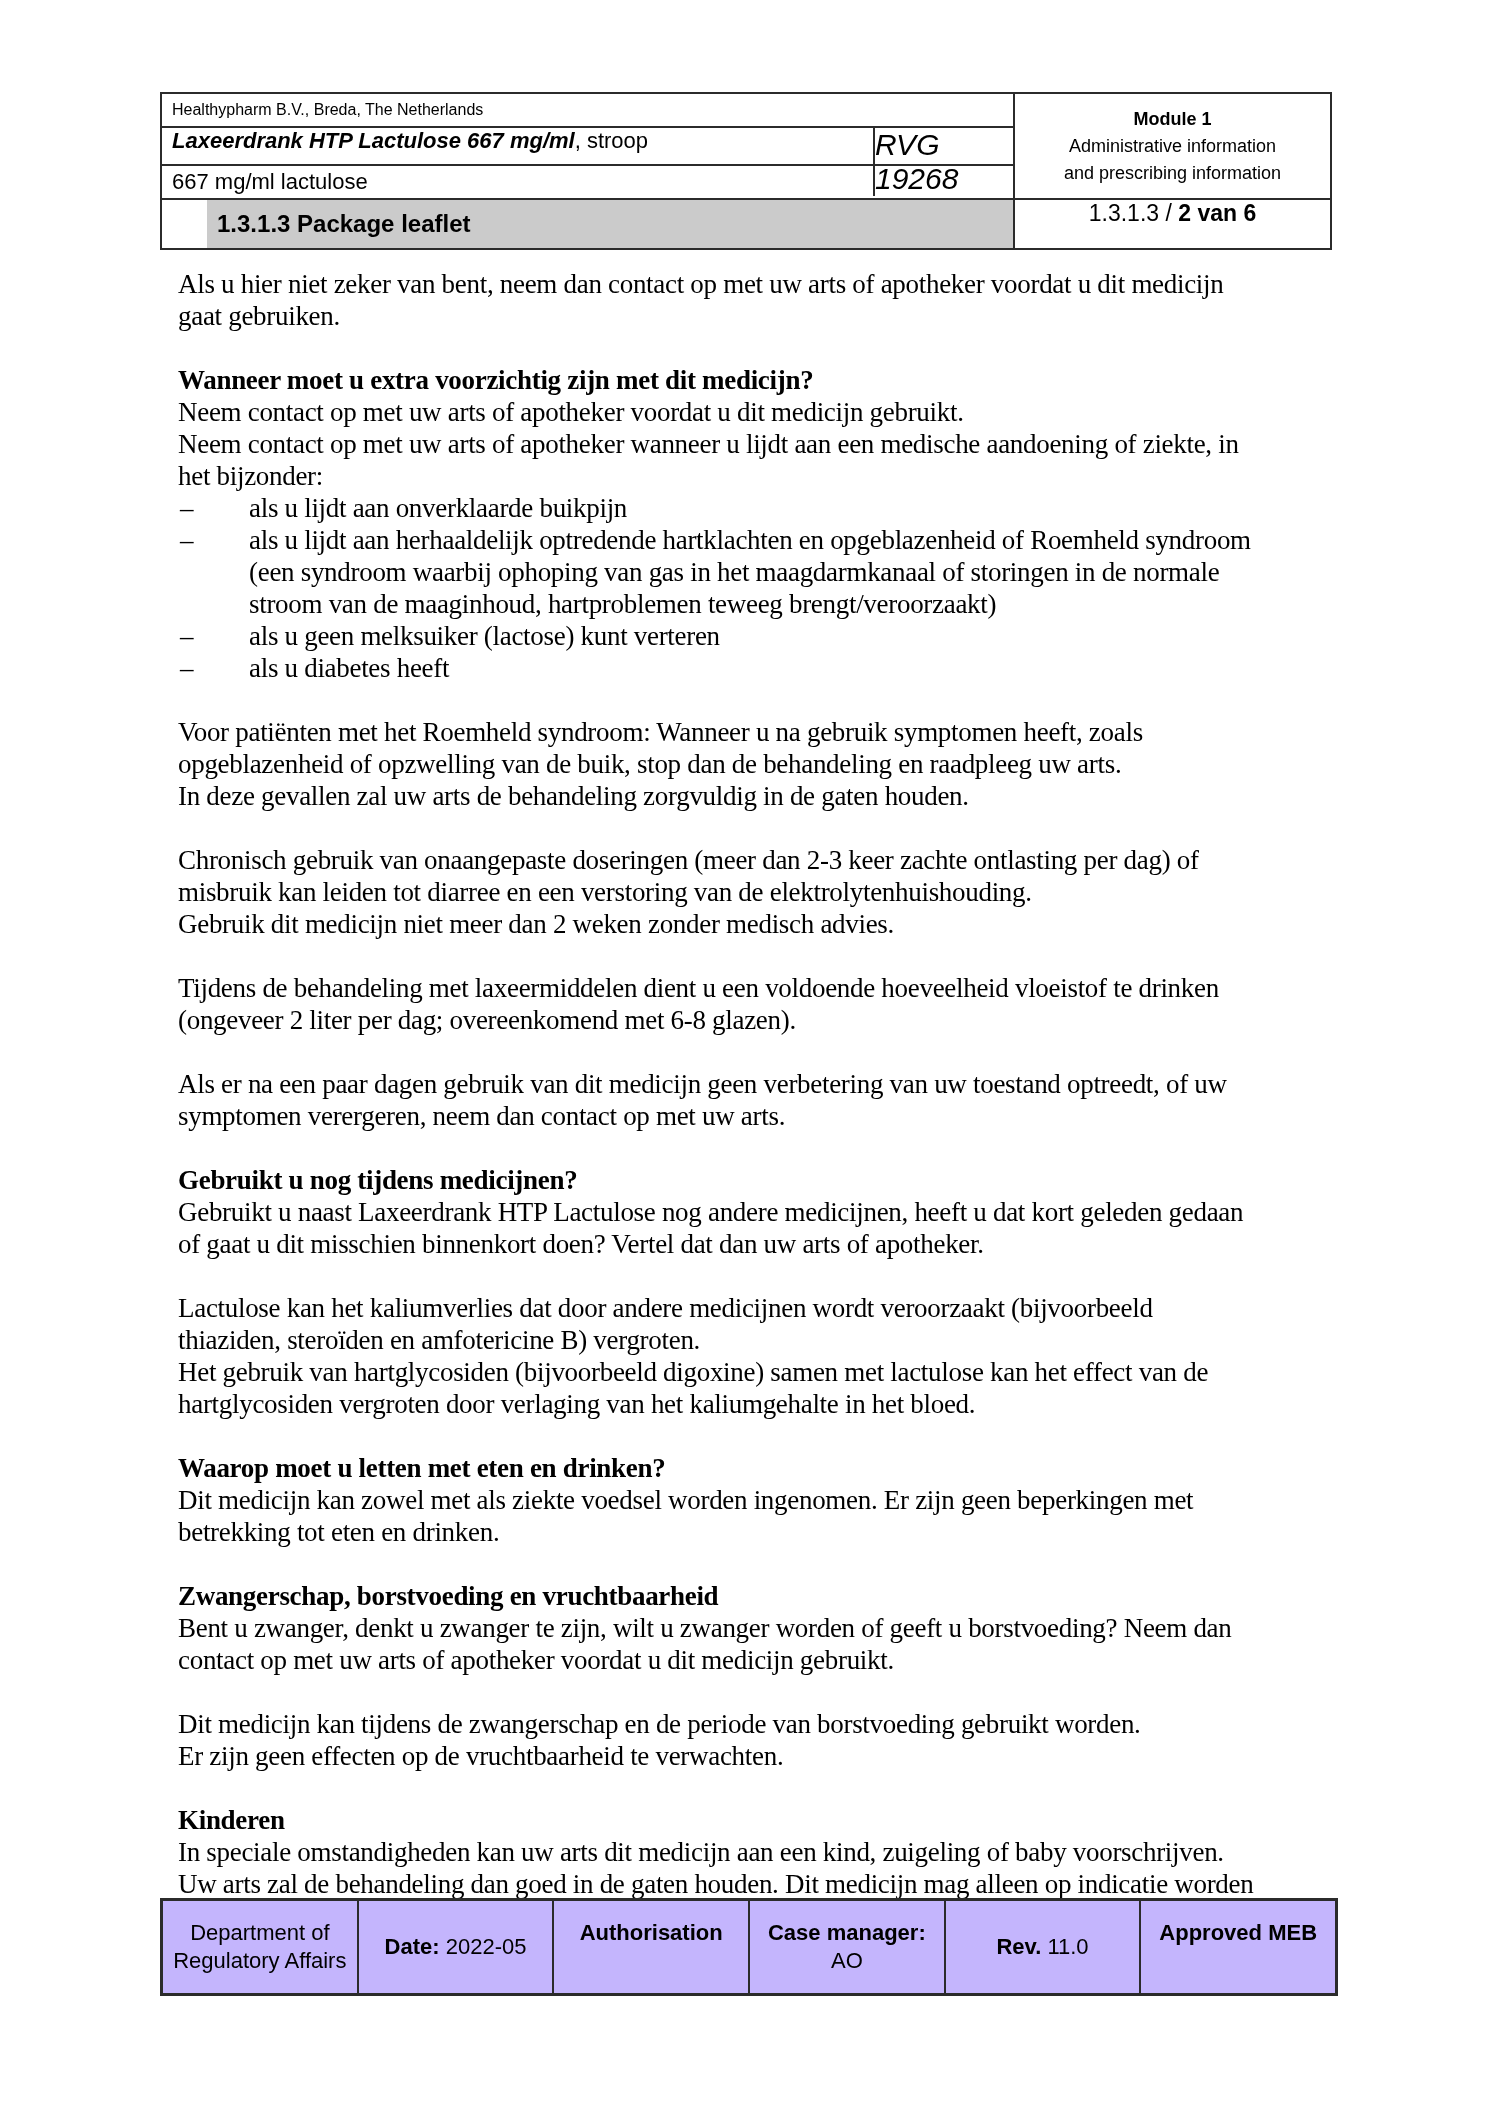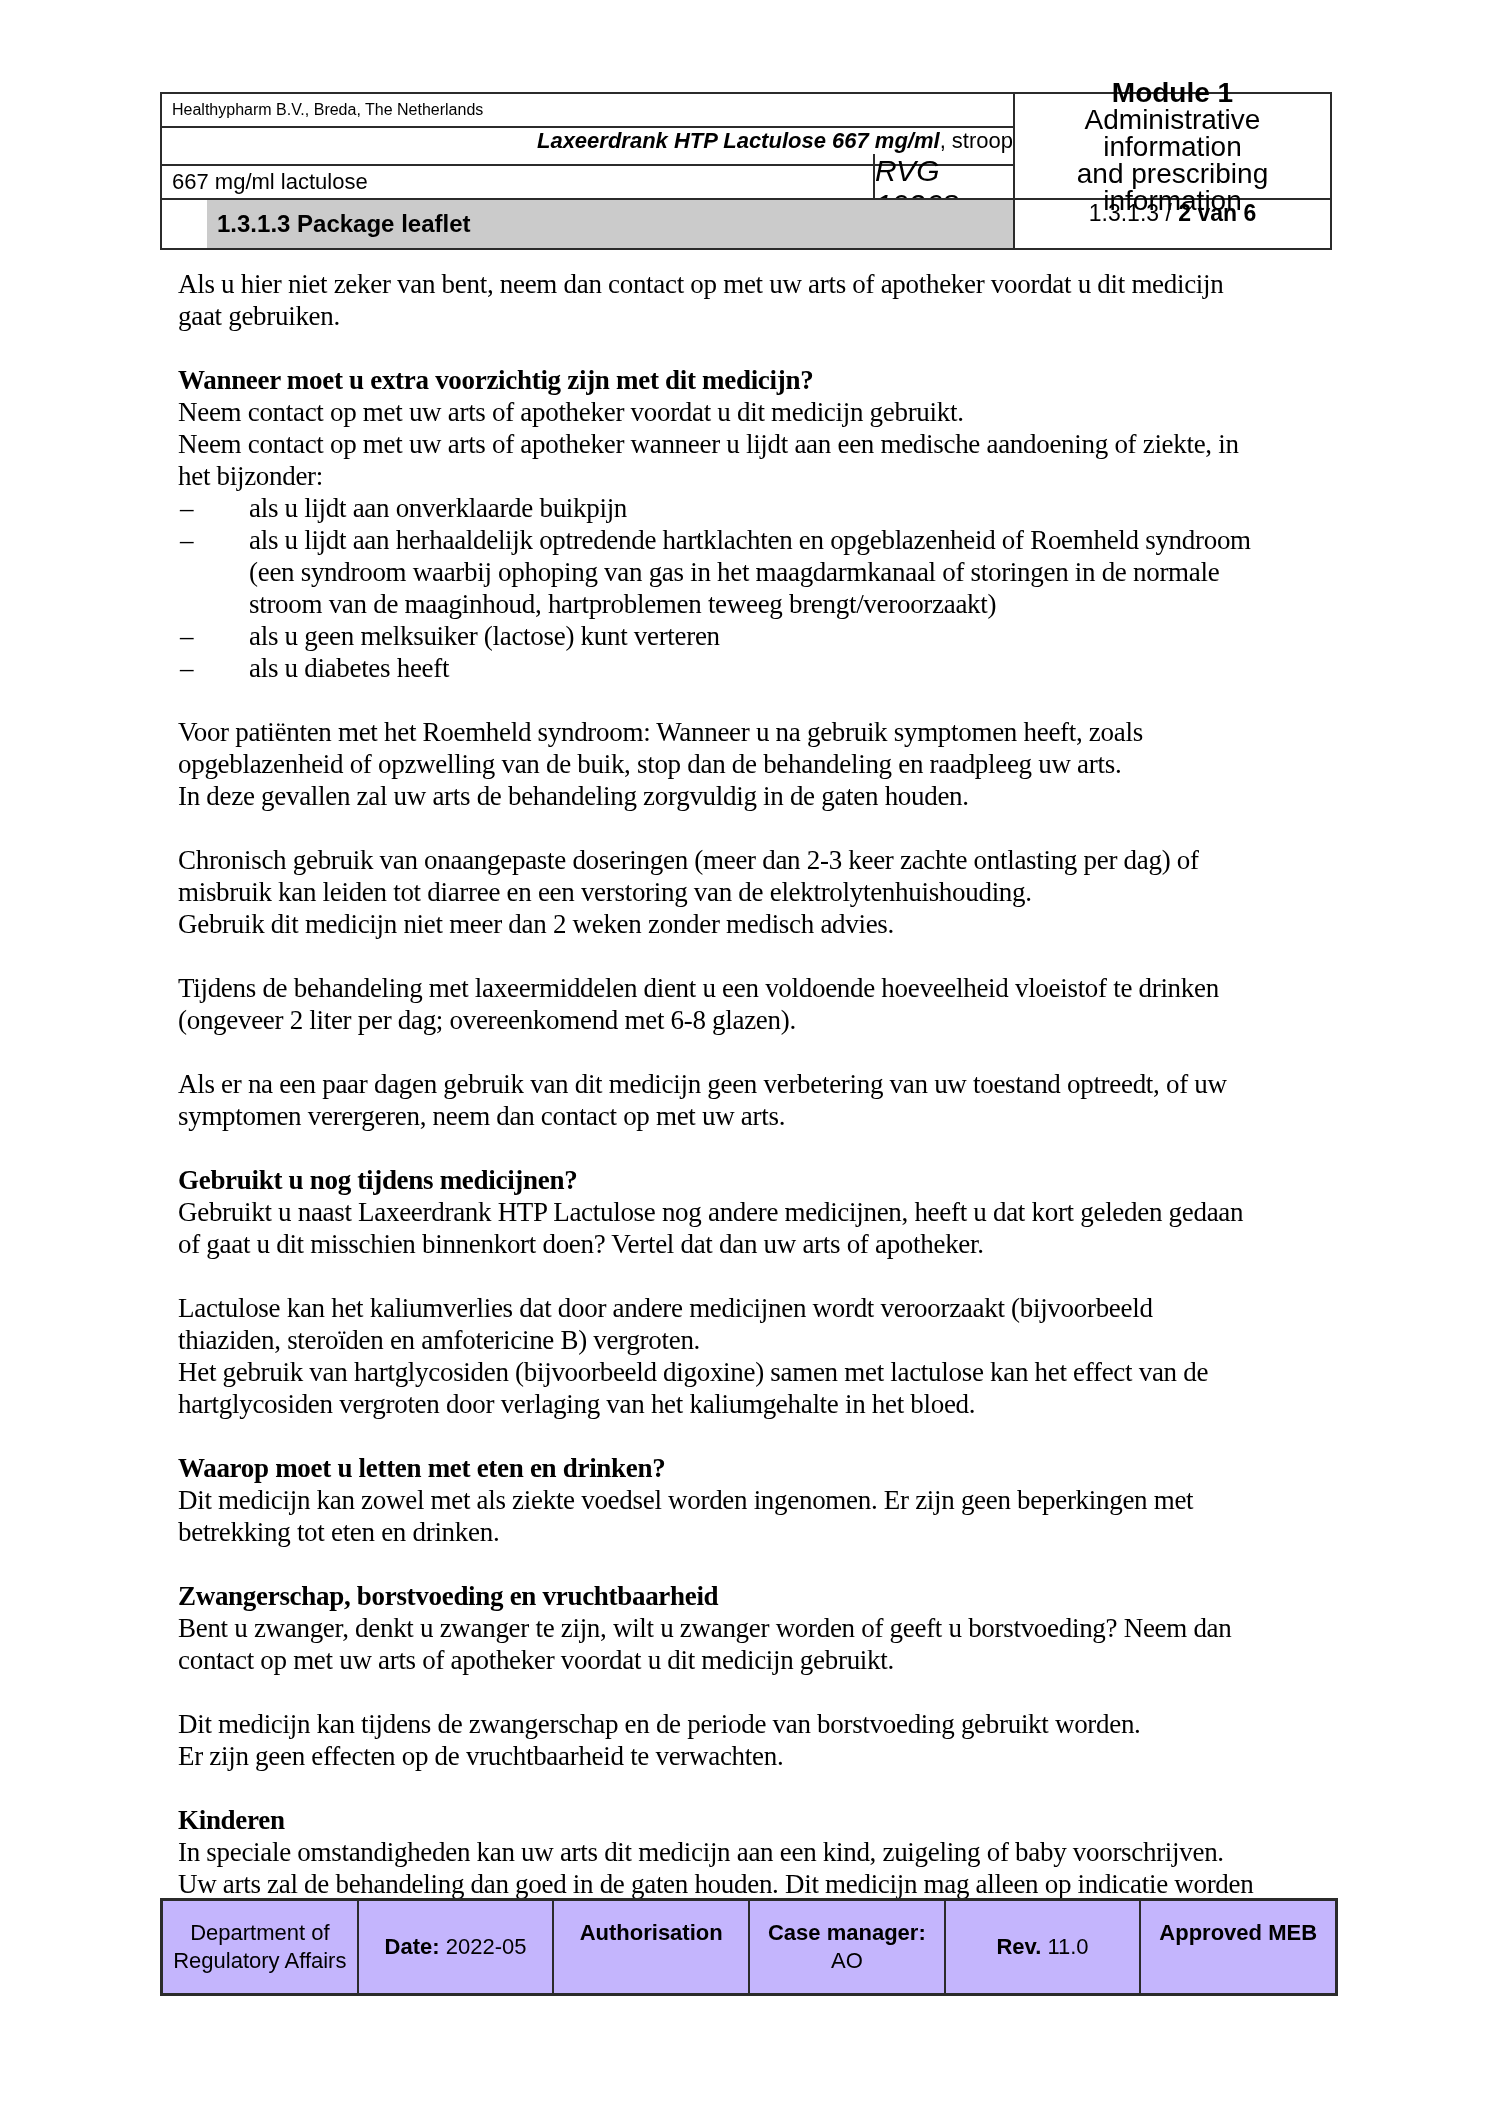--- a/index.html
+++ b/index.html
@@ -6,30 +6,30 @@
   .page{position:relative;width:1494px;height:2112px;background:#ffffff;overflow:hidden;
         font-family:"Liberation Sans", sans-serif;color:#000;}
 
   
   .header-table{position:absolute;left:160px;top:92px;width:1172px;
                 border:2px solid #2b2b2b;display:flex;box-sizing:border-box;background:#fff;}
   .ht-left{width:853px;border-right:2px solid #2b2b2b;display:flex;flex-direction:column;box-sizing:border-box;}
   .ht-right{flex:1;display:flex;flex-direction:column;}
   .ht-row1{height:32px;border-bottom:2px solid #2b2b2b;display:flex;align-items:center;
            padding-left:10px;font-size:16px;}
-  .ht-row2{height:36px;border-bottom:2px solid #2b2b2b;display:flex;align-items:flex-end;font-size:22px;flex-direction:column;}
+  .ht-row2{height:36px;border-bottom:2px solid #2b2b2b;display:flex;align-items:flex-start;font-size:22px;}
   .ht-product{flex:1;display:flex;align-items:center;padding-left:10px;}
   .ht-rvg{width:138px;border-left:2px solid #2b2b2b;display:flex;align-items:center;
           justify-content:center;font-style:italic;font-size:30px;}
   .ht-row3{height:32px;border-bottom:2px solid #2b2b2b;display:flex;align-items:center;
            padding-left:10px;font-size:22px;}
   .ht-row4{height:48px;background:#cbcbcb;display:flex;align-items:center;padding-left:10px;
            font-size:24px;font-weight:bold;margin-left:45px;}
   .ht-module{height:104px;border-bottom:2px solid #2b2b2b;display:flex;flex-direction:column;
-             align-items:center;justify-content:center;text-align:center;font-size:28px;line-height:27px;}
+             align-items:center;justify-content:center;text-align:center;font-size:18px;line-height:27px;}
   .ht-page{flex:1;display:flex;align-items:flex-start;justify-content:center;font-size:23px;}
   .b{font-weight:bold;}
   .bi{font-weight:bold;font-style:italic;}
 
   
   .doc-body{position:absolute;left:178px;top:268px;width:1200px;
             font-family:"Liberation Serif", serif;font-size:27px;line-height:32px;
             letter-spacing:-0.3px;white-space:pre;}
   .doc-body .blank{height:32px;}
   .doc-body .h{font-weight:bold;}

